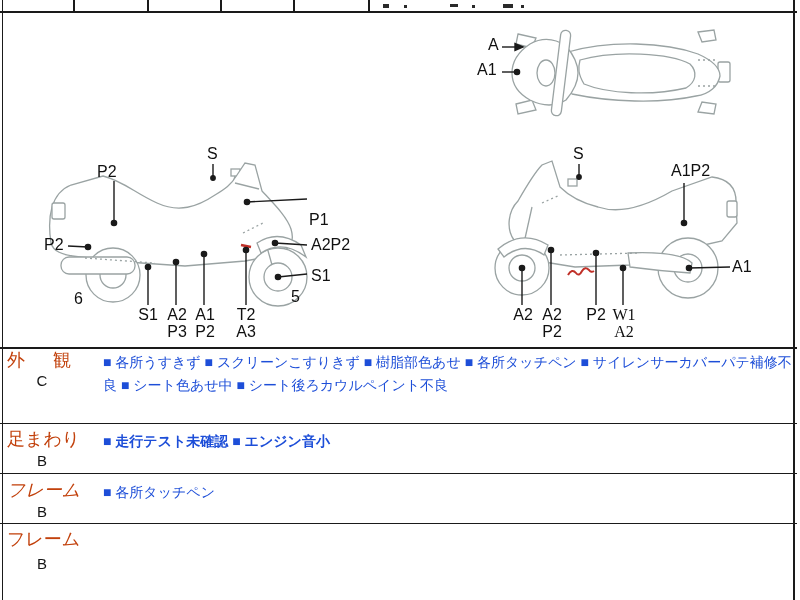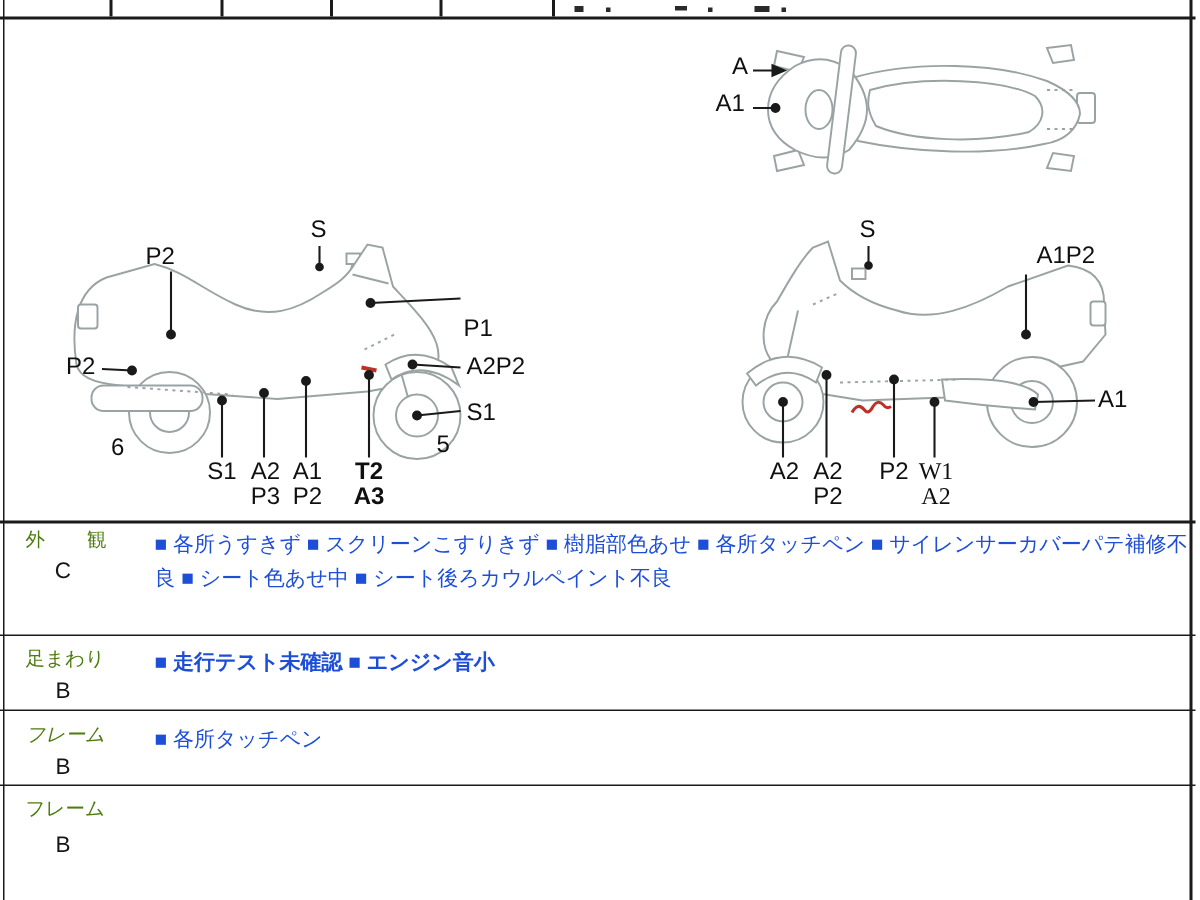--- a/index.html
+++ b/index.html
@@ -6,21 +6,21 @@
   .sheet{
     position:relative;width:800px;height:600px;background:#ffffff;overflow:hidden;
     font-family:"Liberation Sans","DejaVu Sans",sans-serif;color:#111;
   }
   .hline{position:absolute;left:0;background:#1a1a1a;}
   .vline{position:absolute;top:0;background:#1a1a1a;}
   .frag{position:absolute;background:#2a2a2a;}
   .dlabel{position:absolute;font-size:16px;line-height:16px;color:#101010;white-space:nowrap;}
   .dstack{position:absolute;width:26px;text-align:center;font-size:16px;line-height:17px;color:#101010;}
   svg{position:absolute;}
-  .sec-title{position:absolute;left:17px;font-size:13px;line-height:16px;color:#4d7c0f;}
+  .sec-title{position:absolute;left:7px;font-size:18px;line-height:16px;color:#c2410c;}
   .spread{letter-spacing:28px;}
   .grade{position:absolute;left:30px;width:24px;text-align:center;font-size:15px;color:#151515;}
   .notes{position:absolute;left:103px;width:692px;font-size:14px;line-height:23px;color:#1d4ed8;word-break:break-all;}
 </style>
 </head>
 <body>
 
 <div class="sheet">
 
   <div>
@@ -116,21 +116,21 @@
     <div>S1</div>
   </div>
   <div class="dstack" style="left:164px;top:306px;">
     <div>A2</div>
     <div>P3</div>
   </div>
   <div class="dstack" style="left:192px;top:306px;">
     <div>A1</div>
     <div>P2</div>
   </div>
-  <div class="dstack" style="left:233px;top:306px;font-weight:bold;">
+  <div class="dstack" style="left:233px;top:306px;">
     <div>T2</div>
     <div>A3</div>
   </div>
 
   <svg style="left:480px;top:145px;" width="320" height="195" viewBox="0 0 320 195">
     <g stroke="#9aa3a3" stroke-width="1.3" fill="#ffffff">
       <rect x="88" y="34" width="9" height="7"></rect>
       <path d="M34,95 C26,84 28,66 38,56 C46,42 54,28 62,20 L72,16 L80,42 C90,52 102,58 118,62 C142,70 168,60 192,46 L232,32 C250,34 257,44 256,60 L257,78 L242,96 L215,102 L150,120 L95,122 L58,116 C42,110 36,102 34,95 Z"></path>
       <rect x="247" y="56" width="10" height="16" rx="2"></rect>
       <circle cx="42" cy="123" r="27"></circle>
@@ -154,21 +154,21 @@
       <circle cx="42" cy="123" r="2.6"></circle>
       <line x1="71" y1="105" x2="71" y2="160"></line>
       <circle cx="71" cy="105" r="2.6"></circle>
       <line x1="116" y1="108" x2="116" y2="160"></line>
       <circle cx="116" cy="108" r="2.6"></circle>
       <line x1="143" y1="123" x2="143" y2="160"></line>
       <circle cx="143" cy="123" r="2.6"></circle>
     </g>
   </svg>
   <div class="dlabel" style="left:573px;top:146px;">S</div>
-  <div class="dlabel" style="left:691px;top:163px;">A1P2</div>
+  <div class="dlabel" style="left:671px;top:163px;">A1P2</div>
   <div class="dlabel" style="left:732px;top:259px;">A1</div>
   <div class="dstack" style="left:510px;top:306px;">
     <div>A2</div>
   </div>
   <div class="dstack" style="left:539px;top:306px;">
     <div>A2</div>
     <div>P2</div>
   </div>
   <div class="dstack" style="left:583px;top:306px;">
     <div>P2</div>

